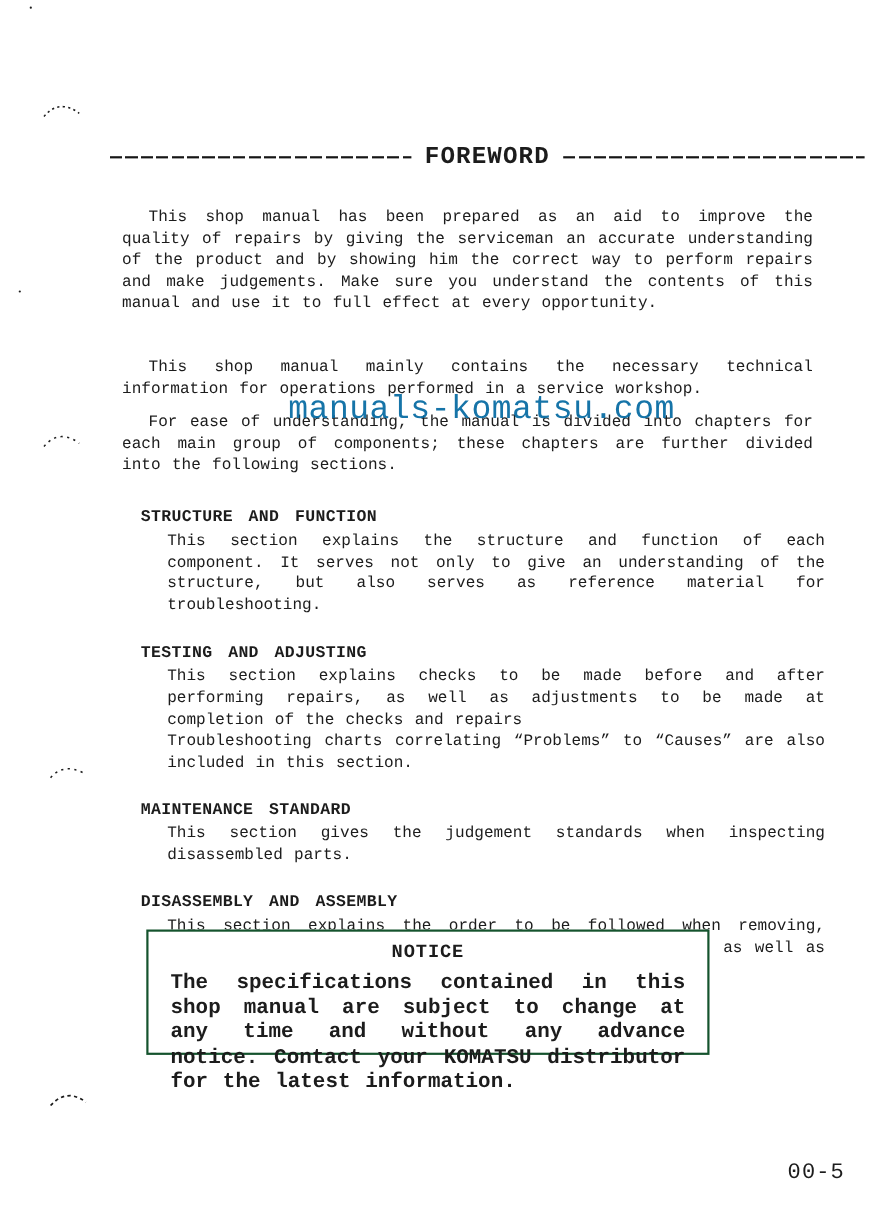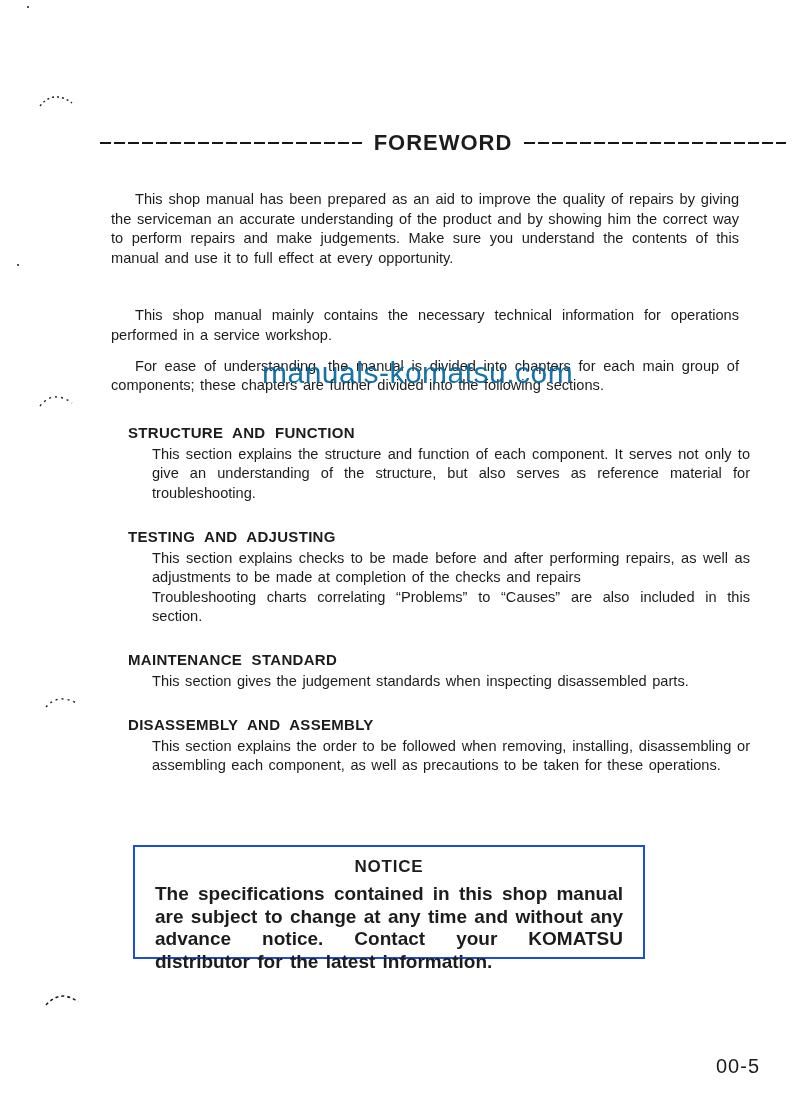--- a/index.html
+++ b/index.html
@@ -1,20 +1,20 @@
 <!DOCTYPE html>
 <html><head>
 <meta charset="utf-8">
 <style>
   html,body{margin:0;padding:0;background:#e8e8e8;}
   .page{
     position:relative;
     width:793px;height:1111px;
     background:#ffffff;
-    font-family:Liberation Sans, sans-serif;
+    font-family:Liberation Mono, monospace;
     color:#1c1c1c;
     overflow:hidden;
     margin:0 auto;
     -webkit-font-smoothing:none;
   }
   .content{
     position:absolute;
     left:100px; right:43px; top:0;
   }
   
@@ -56,21 +56,21 @@
   .sec-body p{
     font-size:14.6px;line-height:19.6px;
     text-align:justify;text-indent:0;
     margin:0;word-spacing:1.5px;
   }
   
   .notice-box{
     position:absolute;
     left:133px;top:845px;
     width:512px;height:114px;
-    border:2px solid #1d4ed8;
+    border:2px solid #14532d;
     background:#fff;
     box-sizing:border-box;
   }
   .notice-title{
     text-align:center;
     font-size:17px;font-weight:bold;letter-spacing:0.8px;
     margin-top:10px;
   }
   .notice-body{
     font-size:19px;font-weight:bold;line-height:22.5px;

